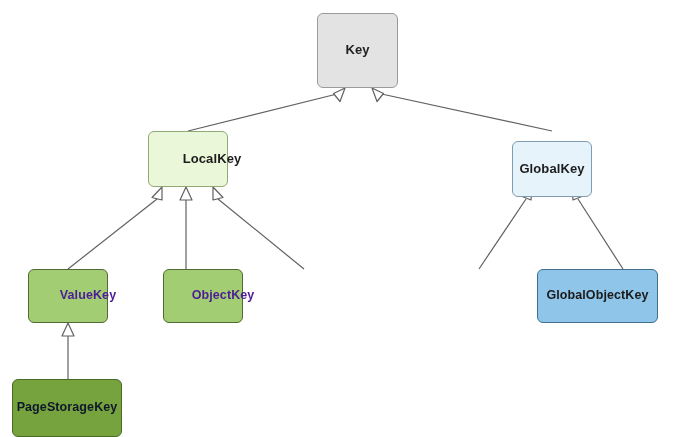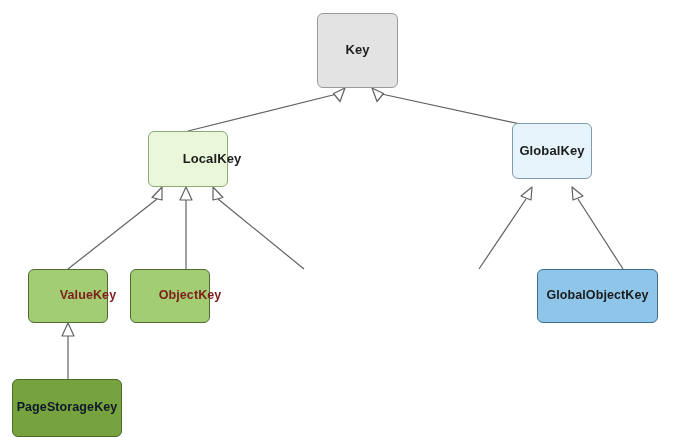--- a/index.html
+++ b/index.html
@@ -58,21 +58,21 @@
   .node.global-parent {
     background: #e6f3fb;
     border: 1px solid #7f9cb0;
     color: #1d1d1d;
     font-size: 13px;
   }
   
   .node.green-leaf {
     background: #a3cd72;
     border: 1px solid #4f6b33;
-    color: #7f1d1d;
+    color: #4c1d95;
     font-size: 12.5px;
     padding-left: 40px;
   }
   
   .node.blue-leaf {
     background: #8ec5e8;
     border: 1px solid #3f6e8e;
     color: #1b1b1b;
     font-size: 12.5px;
   }
@@ -133,29 +133,29 @@
   </svg>
 
   <div class="node root" style="left:317px; top:13px; width:81px; height:75px;">
     <span class="node-label">Key</span>
   </div>
 
   <div class="node local-parent" style="left:148px; top:131px; width:80px; height:56px;padding-left:48px;">
     <span class="node-label">LocalKey</span>
   </div>
 
-  <div class="node global-parent" style="left:512px; top:123px; width:80px; height:56px;">
+  <div class="node global-parent" style="left:512px; top:141px; width:80px; height:56px;">
     <span class="node-label">GlobalKey</span>
   </div>
 
   <div class="node green-leaf" style="left:28px; top:269px; width:80px; height:54px;">
     <span class="node-label">ValueKey</span>
   </div>
 
-  <div class="node green-leaf" style="left:130px; top:269px; width:80px; height:54px;">
+  <div class="node green-leaf" style="left:163px; top:269px; width:80px; height:54px;">
     <span class="node-label">ObjectKey</span>
   </div>
 
 
 
   <div class="node blue-leaf" style="left:537px; top:269px; width:121px; height:54px;">
     <span class="node-label">GlobalObjectKey</span>
   </div>
 
   <div class="node dark-green-leaf" style="left:12px; top:379px; width:110px; height:58px;">

